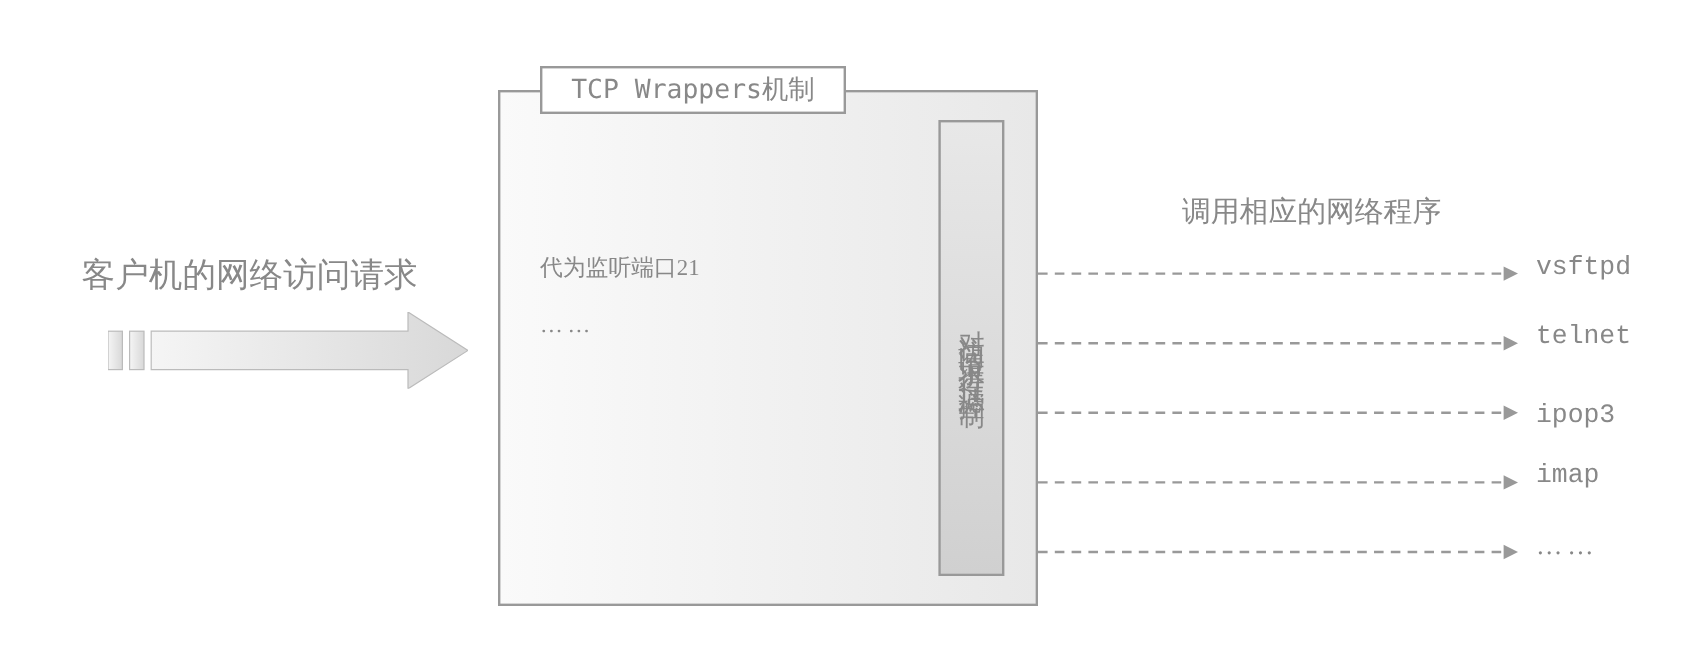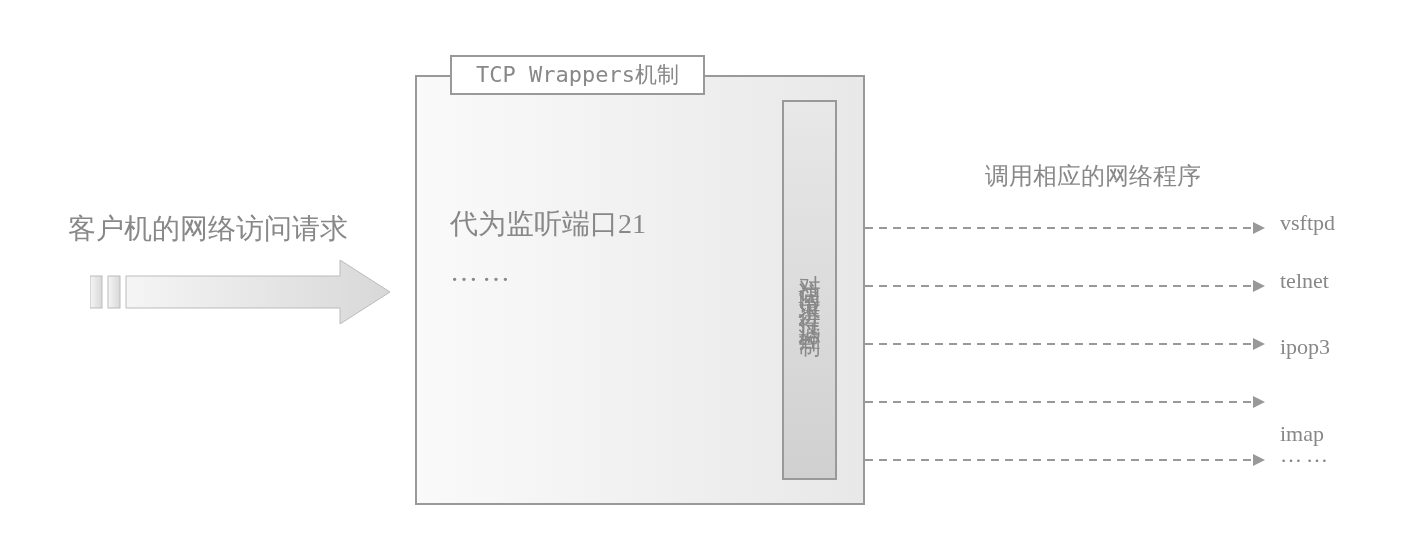--- a/index.html
+++ b/index.html
@@ -44,21 +44,21 @@
       display: flex;
       align-items: center;
       justify-content: center;
       font-size: 22px;
       font-family: monospace, "SimSun";
     }
     .ports-list {
       position: absolute;
       left: 450px;
       top: 200px;
-      font-size: 28px;
+      font-size: 19px;
       line-height: 48px;
     }
     .ports-list div { white-space: nowrap; }
     .ellipsis-ports {
       letter-spacing: 4px;
     }
     .filter-box {
       position: absolute;
       left: 782px;
       top: 100px;
@@ -88,30 +88,30 @@
       position: absolute;
       left: 865px;
       width: 400px;
       height: 20px;
     }
     .arrow-line svg { display: block; }
     .service-label {
       position: absolute;
       left: 1280px;
       font-size: 22px;
-      font-family: Liberation Serif, serif;
+      font-family: Liberation Mono, monospace;
     }
     .arrow1 { top: 218px; }
     .label1 { top: 210px; }
     .arrow2 { top: 276px; }
     .label2 { top: 268px; text-align: center; }
     .arrow3 { top: 334px; }
     .label3 { top: 334px; }
     .arrow4 { top: 392px; }
-    .label4 { top: 384px; margin-top: 37px; }
+    .label4 { top: 384px; }
     .arrow5 { top: 450px; }
     .label5 { top: 442px; letter-spacing: 4px; font-family: "SimSun"; }
   </style>
 </head>
 <body>
 
 <div class="client-label">客户机的网络访问请求</div>
 
 <svg class="arrow-big" viewBox="0 0 300 64">
   <defs>

